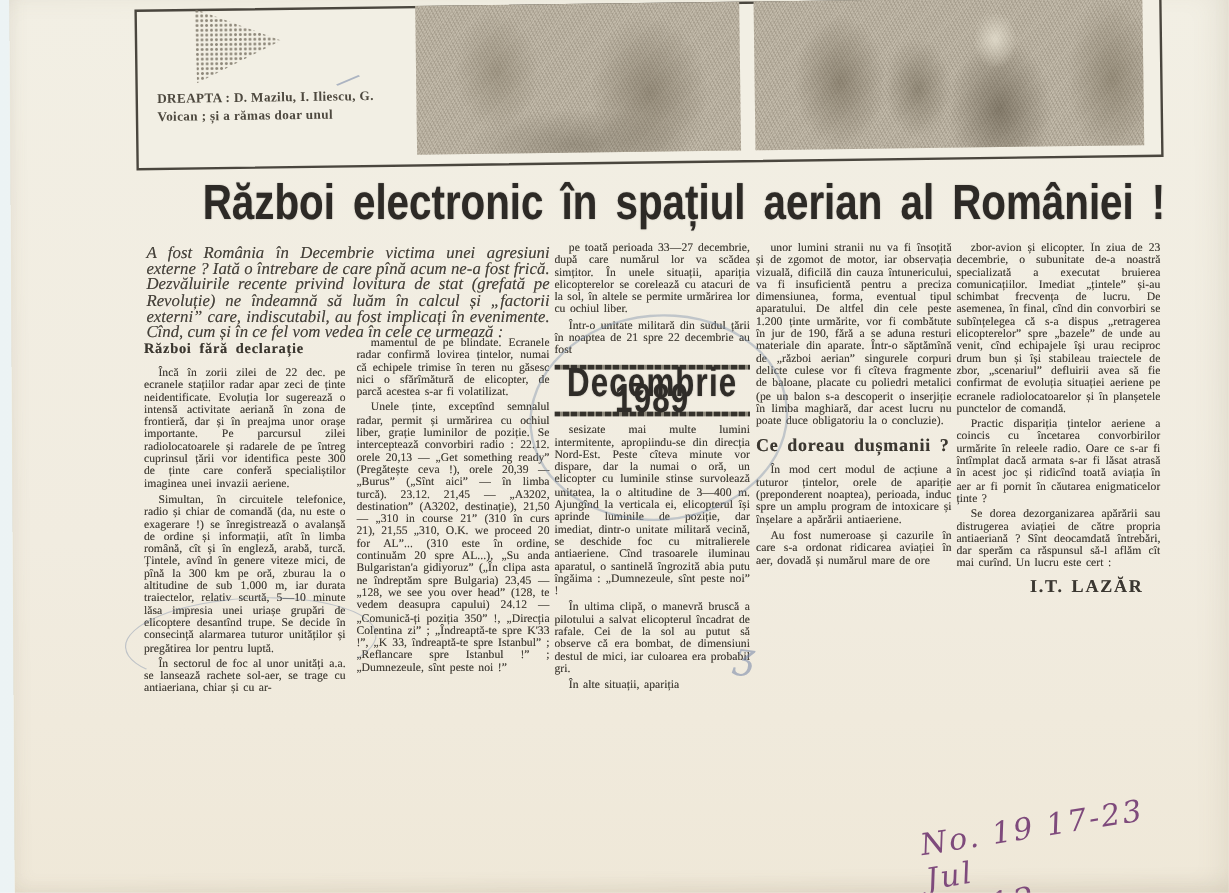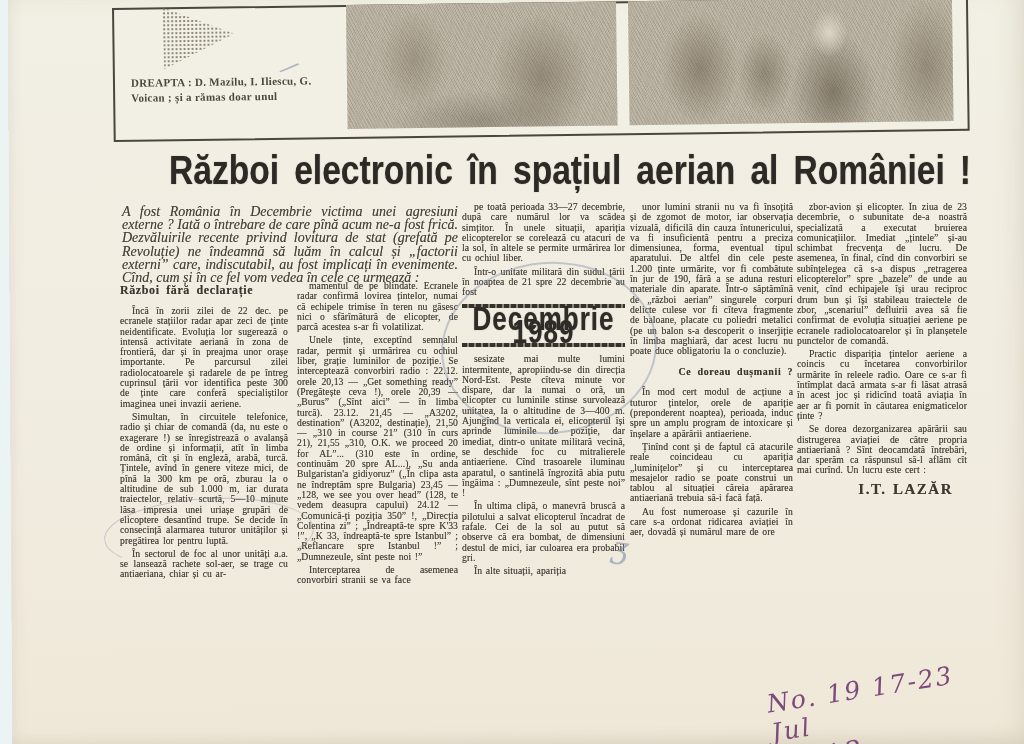--- a/index.html
+++ b/index.html
@@ -79,21 +79,21 @@
   .col-1{left:120px;top:281px;width:168px;height:438px;}
   .col-2{left:297px;top:281px;width:161px;height:400px;}
   .col-3{left:462px;top:202px;width:163px;height:508px;}
   .col-4{left:630px;top:202px;width:163px;height:512px;}
   .col-5{left:797px;top:202px;width:170px;height:520px;}
   .section-heading{
     font-size:12px;line-height:18px;font-weight:600;color:#3b3730;
     text-align:left;text-indent:0;letter-spacing:.6px;margin:0 0 7px;
     word-spacing:3px;
   }
-  .section-heading.mid{margin:7px 0 6px;font-size:10px;text-align:right;}
+  .section-heading.mid{margin:7px 0 6px;font-size:15px;}
   
   .date-box{margin:6px 0 7px;}
   .date-rule{
     height:4px;margin:2px 0;
     background:repeating-linear-gradient(90deg,#35322c 0 5px,#8d887b 5px 7px);
   }
   .date-text{
     font-family:"Liberation Sans","DejaVu Sans",sans-serif;
     font-weight:bold;font-size:26px;color:#2f2c28;text-align:center;
     transform:scaleY(1.3);transform-origin:center;
@@ -144,41 +144,39 @@
   <div class="col col-1">
     <div class="section-heading">Război fără declarație</div>
     <p>Încă în zorii zilei de 22 dec. pe ecranele stațiilor radar apar zeci de ținte neidentificate. Evoluția lor sugerează o intensă activitate aeriană în zona de frontieră, dar și în preajma unor orașe importante. Pe parcursul zilei radiolocatoarele și radarele de pe întreg cuprinsul țării vor identifica peste 300 de ținte care conferă specialiștilor imaginea unei invazii aeriene.</p>
     <p>Simultan, în circuitele telefonice, radio și chiar de comandă (da, nu este o exagerare !) se înregistrează o avalanșă de ordine și informații, atît în limba română, cît și în engleză, arabă, turcă. Țintele, avînd în genere viteze mici, de pînă la 300 km pe oră, zburau la o altitudine de sub 1.000 m, iar durata traiectelor, relativ scurtă, 5—10 minute lăsa impresia unei uriașe grupări de elicoptere desantînd trupe. Se decide în consecință alarmarea tuturor unităților și pregătirea lor pentru luptă.</p>
     <p>În sectorul de foc al unor unități a.a. se lansează rachete sol-aer, se trage cu antiaeriana, chiar și cu ar-</p>
   </div>
 
   <div class="col col-2">
     <p>mamentul de pe blindate. Ecranele radar confirmă lovirea țintelor, numai că echipele trimise în teren nu găsesc nici o sfărîmătură de elicopter, de parcă acestea s-ar fi volatilizat.</p>
     <p>Unele ținte, exceptînd semnalul radar, permit și urmărirea cu ochiul liber, grație luminilor de poziție. Se interceptează convorbiri radio : 22.12. orele 20,13 — „Get something ready” (Pregătește ceva !), orele 20,39 — „Burus” („Sînt aici” — în limba turcă). 23.12. 21,45 — „A3202, destination” (A3202, destinație), 21,50 — „310 in course 21” (310 în curs 21), 21,55 „310, O.K. we proceed 20 for AL”... (310 este în ordine, continuăm 20 spre AL...), „Su anda Bulgaristan'a gidiyoruz” („În clipa asta ne îndreptăm spre Bulgaria) 23,45 — „128, we see you over head” (128, te vedem deasupra capului) 24.12 — „Comunică-ți poziția 350” !, „Direcția Colentina zi” ; „Îndreaptă-te spre K'33 !”, „K 33, îndreaptă-te spre Istanbul” ; „Reflancare spre Istanbul !” ; „Dumnezeule, sînt peste noi !”</p>
-    <p>Interceptarea de asemenea convorbiri stranii se va face</p>
   </div>
 
   <div class="col col-3">
     <p>pe toată perioada 33—27 decembrie, după care numărul lor va scădea simțitor. În unele situații, apariția elicopterelor se corelează cu atacuri de la sol, în altele se permite urmărirea lor cu ochiul liber.</p>
     <p>Într-o unitate militară din sudul țării în noaptea de 21 spre 22 decembrie au fost</p>
     <div class="date-box">
       <div class="date-rule"></div>
       <div class="date-text">Decembrie 1989</div>
       <div class="date-rule"></div>
     </div>
     <p>sesizate mai multe lumini intermitente, apropiindu-se din direcția Nord-Est. Peste cîteva minute vor dispare, dar la numai o oră, un elicopter cu luminile stinse survolează unitatea, la o altitudine de 3—400 m. Ajungînd la verticala ei, elicopterul își aprinde luminile de poziție, dar imediat, dintr-o unitate militară vecină, se deschide foc cu mitralierele antiaeriene. Cînd trasoarele iluminau aparatul, o santinelă îngrozită abia putu îngăima : „Dumnezeule, sînt peste noi” !</p>
     <p>În ultima clipă, o manevră bruscă a pilotului a salvat elicopterul încadrat de rafale. Cei de la sol au putut să observe că era bombat, de dimensiuni destul de mici, iar culoarea era probabil gri.</p>
     <p>În alte situații, apariția</p>
   </div>
 
   <div class="col col-4">
     <p>unor lumini stranii nu va fi însoțită și de zgomot de motor, iar observația vizuală, dificilă din cauza întunericului, va fi insuficientă pentru a preciza dimensiunea, forma, eventual tipul aparatului. De altfel din cele peste 1.200 ținte urmărite, vor fi combătute în jur de 190, fără a se aduna resturi materiale din aparate. Într-o săptămînă de „război aerian” singurele corpuri delicte culese vor fi cîteva fragmente de baloane, placate cu poliedri metalici (pe un balon s-a descoperit o inserjiție în limba maghiară, dar acest lucru nu poate duce obligatoriu la o concluzie).</p>
     <div class="section-heading mid">Ce doreau dușmanii ?</div>
     <p>În mod cert modul de acțiune a tuturor țintelor, orele de apariție (preponderent noaptea), perioada, induc spre un amplu program de intoxicare și înșelare a apărării antiaeriene.</p>
-    <p>Ținînd cont și de faptul că atacurile reale coincideau cu apariția „luminițelor” și cu interceptarea mesajelor radio se poate construi un tablou al situației căreia apărarea antiaeriană trebuia să-i facă față.</p>
     <p>Au fost numeroase și cazurile în care s-a ordonat ridicarea aviației în aer, dovadă și numărul mare de ore</p>
   </div>
 
   <div class="col col-5">
     <p>zbor-avion și elicopter. În ziua de 23 decembrie, o subunitate de-a noastră specializată a executat bruierea comunicațiilor. Imediat „țintele” și-au schimbat frecvența de lucru. De asemenea, în final, cînd din convorbiri se subînțelegea că s-a dispus „retragerea elicopterelor” spre „bazele” de unde au venit, cînd echipajele își urau reciproc drum bun și își stabileau traiectele de zbor, „scenariul” defluirii avea să fie confirmat de evoluția situației aeriene pe ecranele radiolocatoarelor și în planșetele punctelor de comandă.</p>
     <p>Practic dispariția țintelor aeriene a coincis cu încetarea convorbirilor urmărite în releele radio. Oare ce s-ar fi întîmplat dacă armata s-ar fi lăsat atrasă în acest joc și ridicînd toată aviația în aer ar fi pornit în căutarea enigmaticelor ținte ?</p>
     <p>Se dorea dezorganizarea apărării sau distrugerea aviației de către propria antiaeriană ? Sînt deocamdată întrebări, dar sperăm ca răspunsul să-l aflăm cît mai curînd. Un lucru este cert :</p>
     <div class="signature">I.T. LAZĂR</div>
   </div>
 

